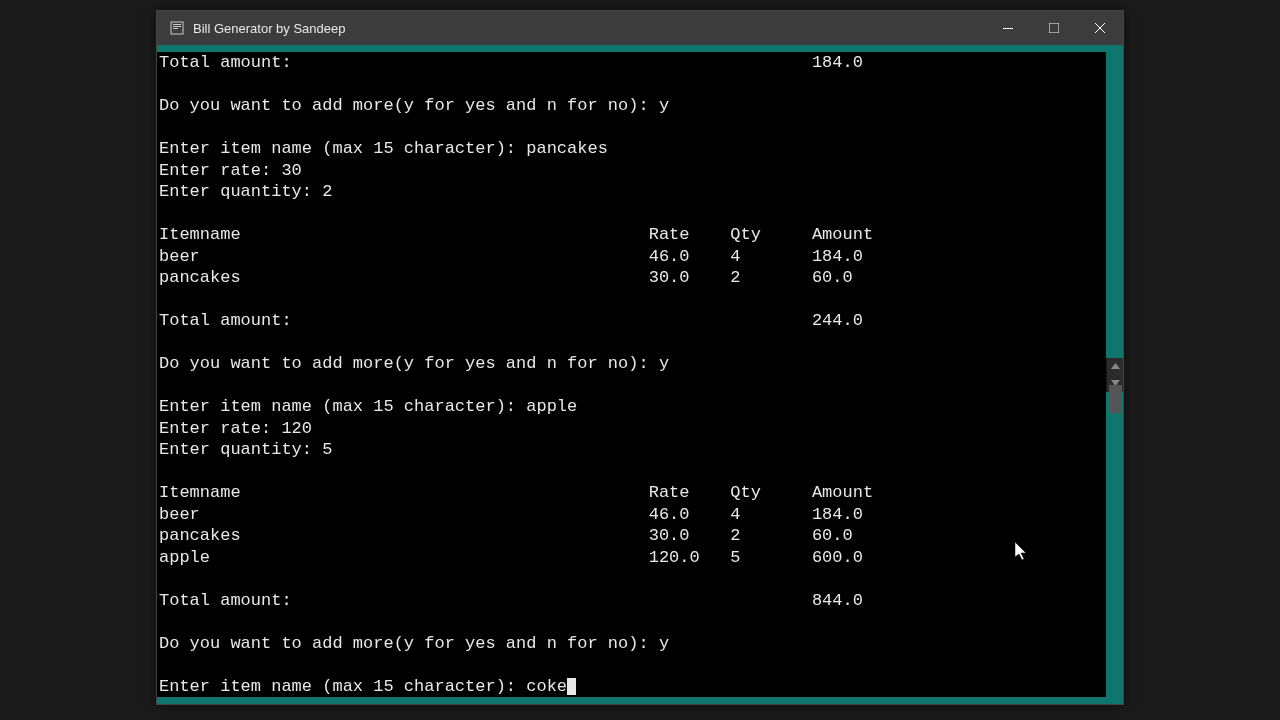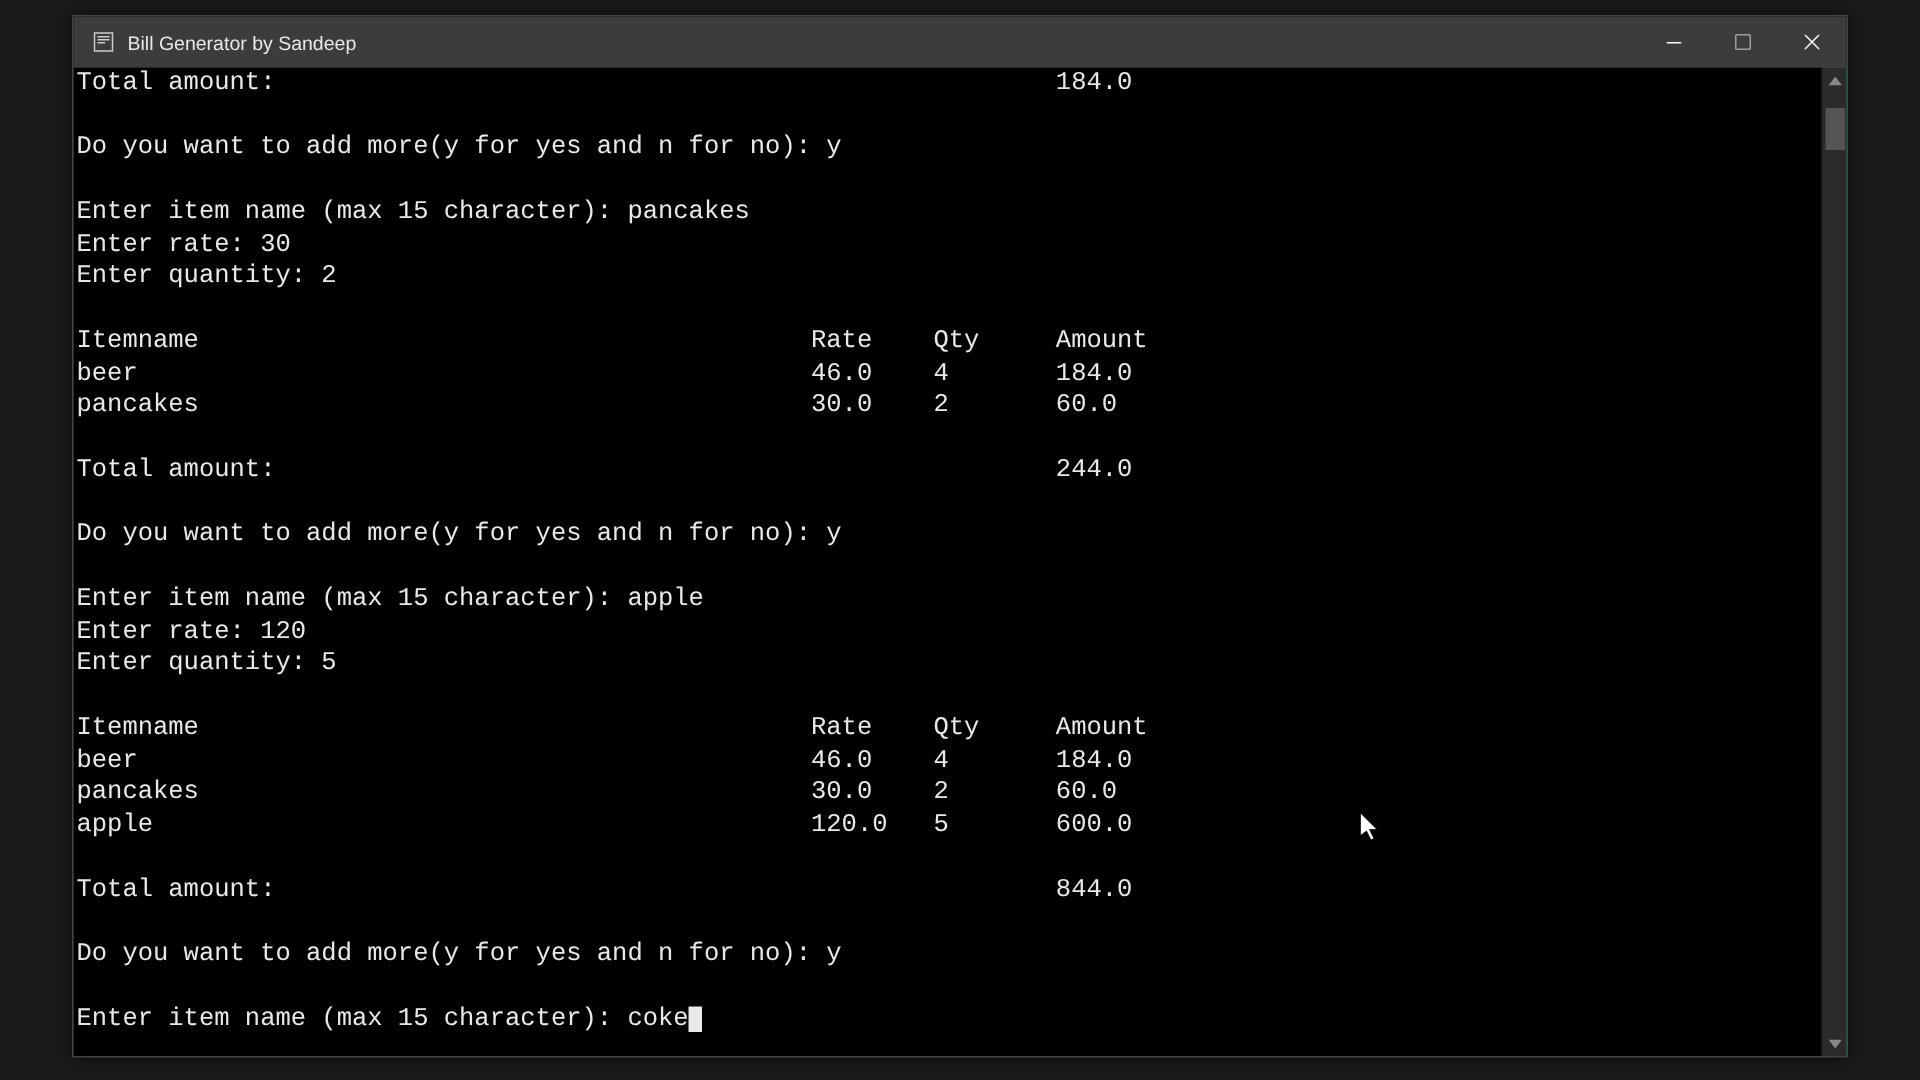--- a/index.html
+++ b/index.html
@@ -12,21 +12,21 @@
       font-family: 'Segoe UI', Tahoma, sans-serif;
       width: 1280px;
       height: 720px;
       overflow: hidden;
       display: flex;
       justify-content: center;
       align-items: flex-start;
       padding-top: 10px;
     }
     .window {
-      width: 1184px;
+      width: 968px;
       height: 695px;
       background: #000;
       border: 1px solid #444;
       display: flex;
       flex-direction: column;
       box-shadow: 0 0 10px rgba(0,0,0,0.5);
     }
     .titlebar {
       height: 34px;
       background: #3c3c3c;
@@ -59,21 +59,22 @@
       display: flex;
       align-items: center;
       justify-content: center;
       color: #fff;
       cursor: pointer;
     }
     .content-wrapper {
       flex: 1;
       display: flex;
       position: relative;
-      background: #22c55e;
+      background: #0f766e;
+      align-items: center;
     }
     .console {
       flex: 1;
       background: #000;
       color: #e8e8e8;
       font-family: Consolas, 'Courier New', monospace;
       font-size: 17px;
       line-height: 21.5px;
       padding: 0 0 0 2px;
       white-space: pre;

